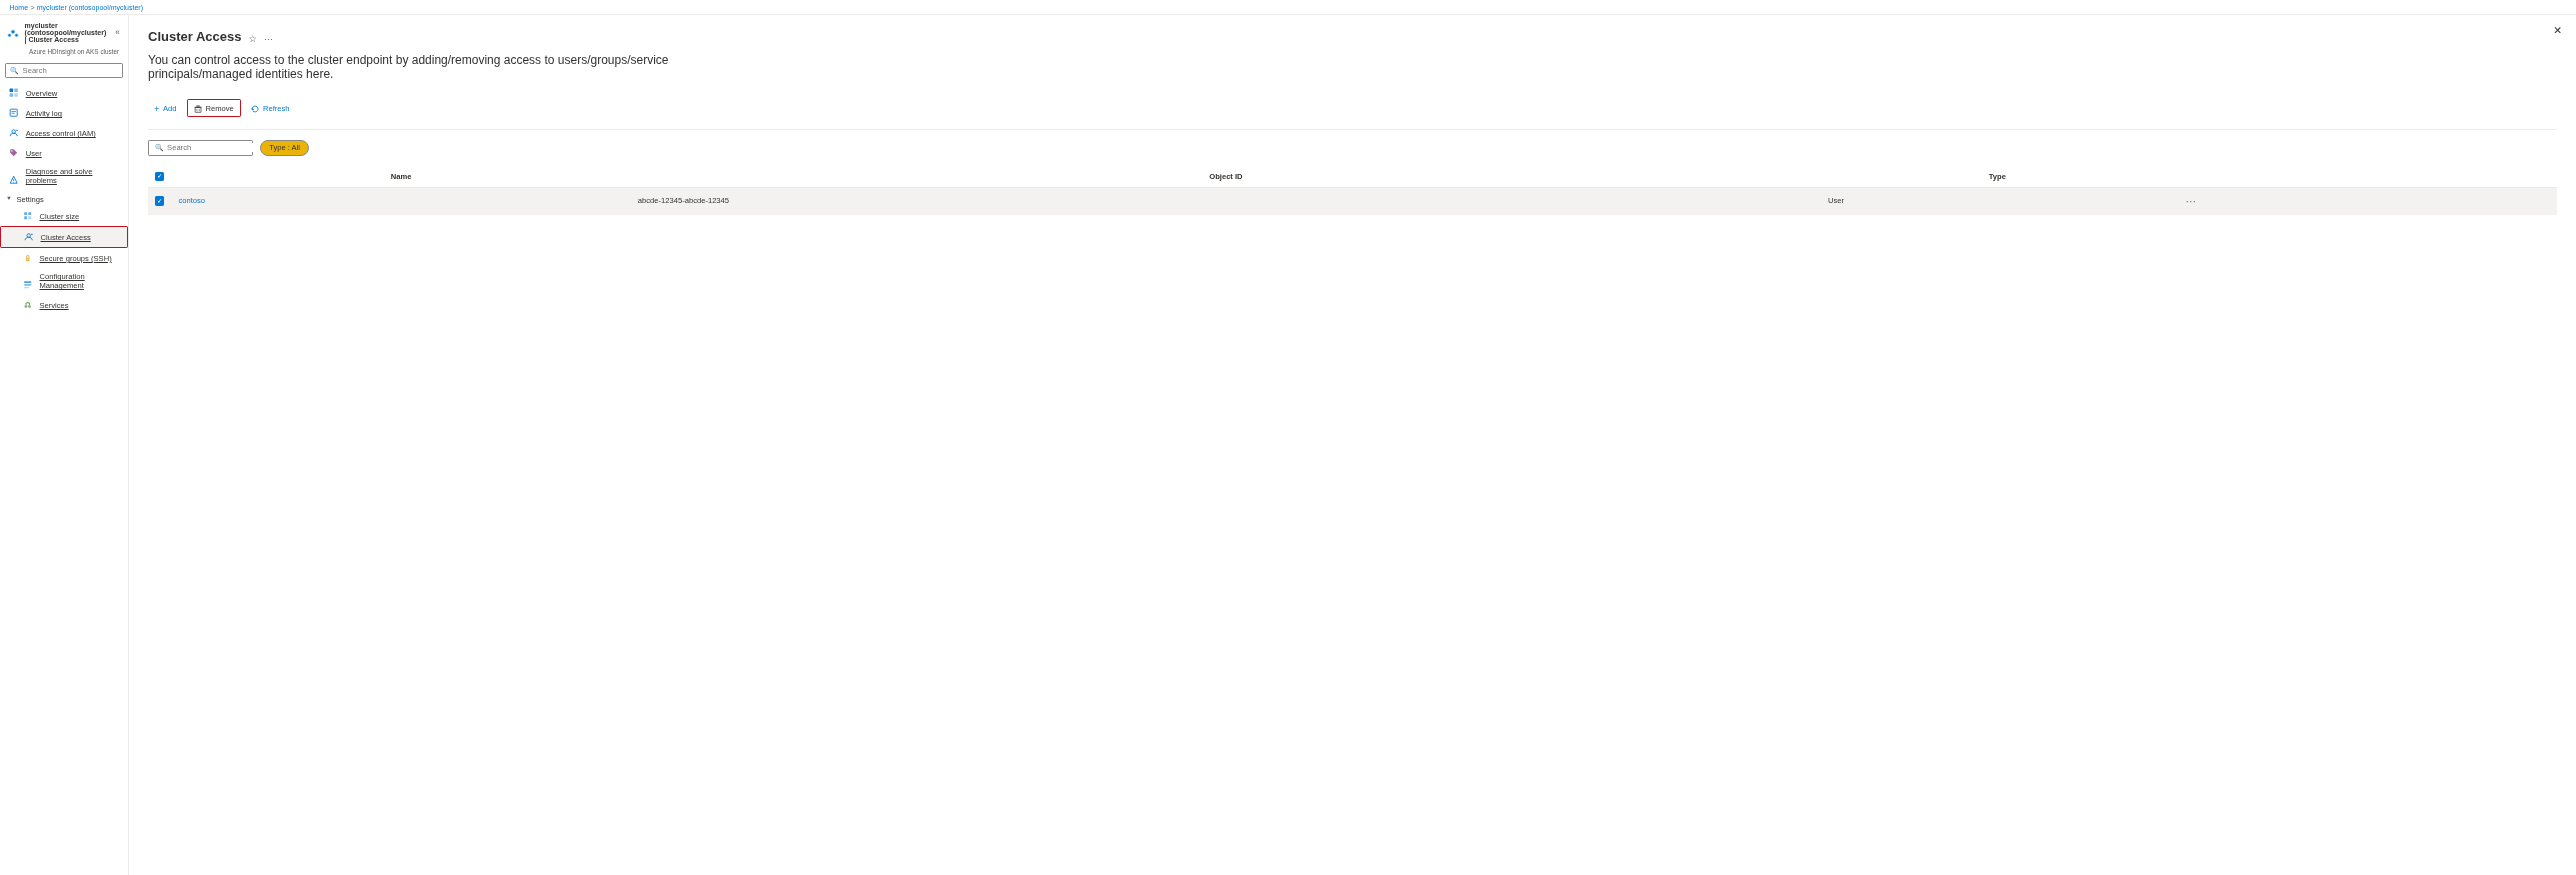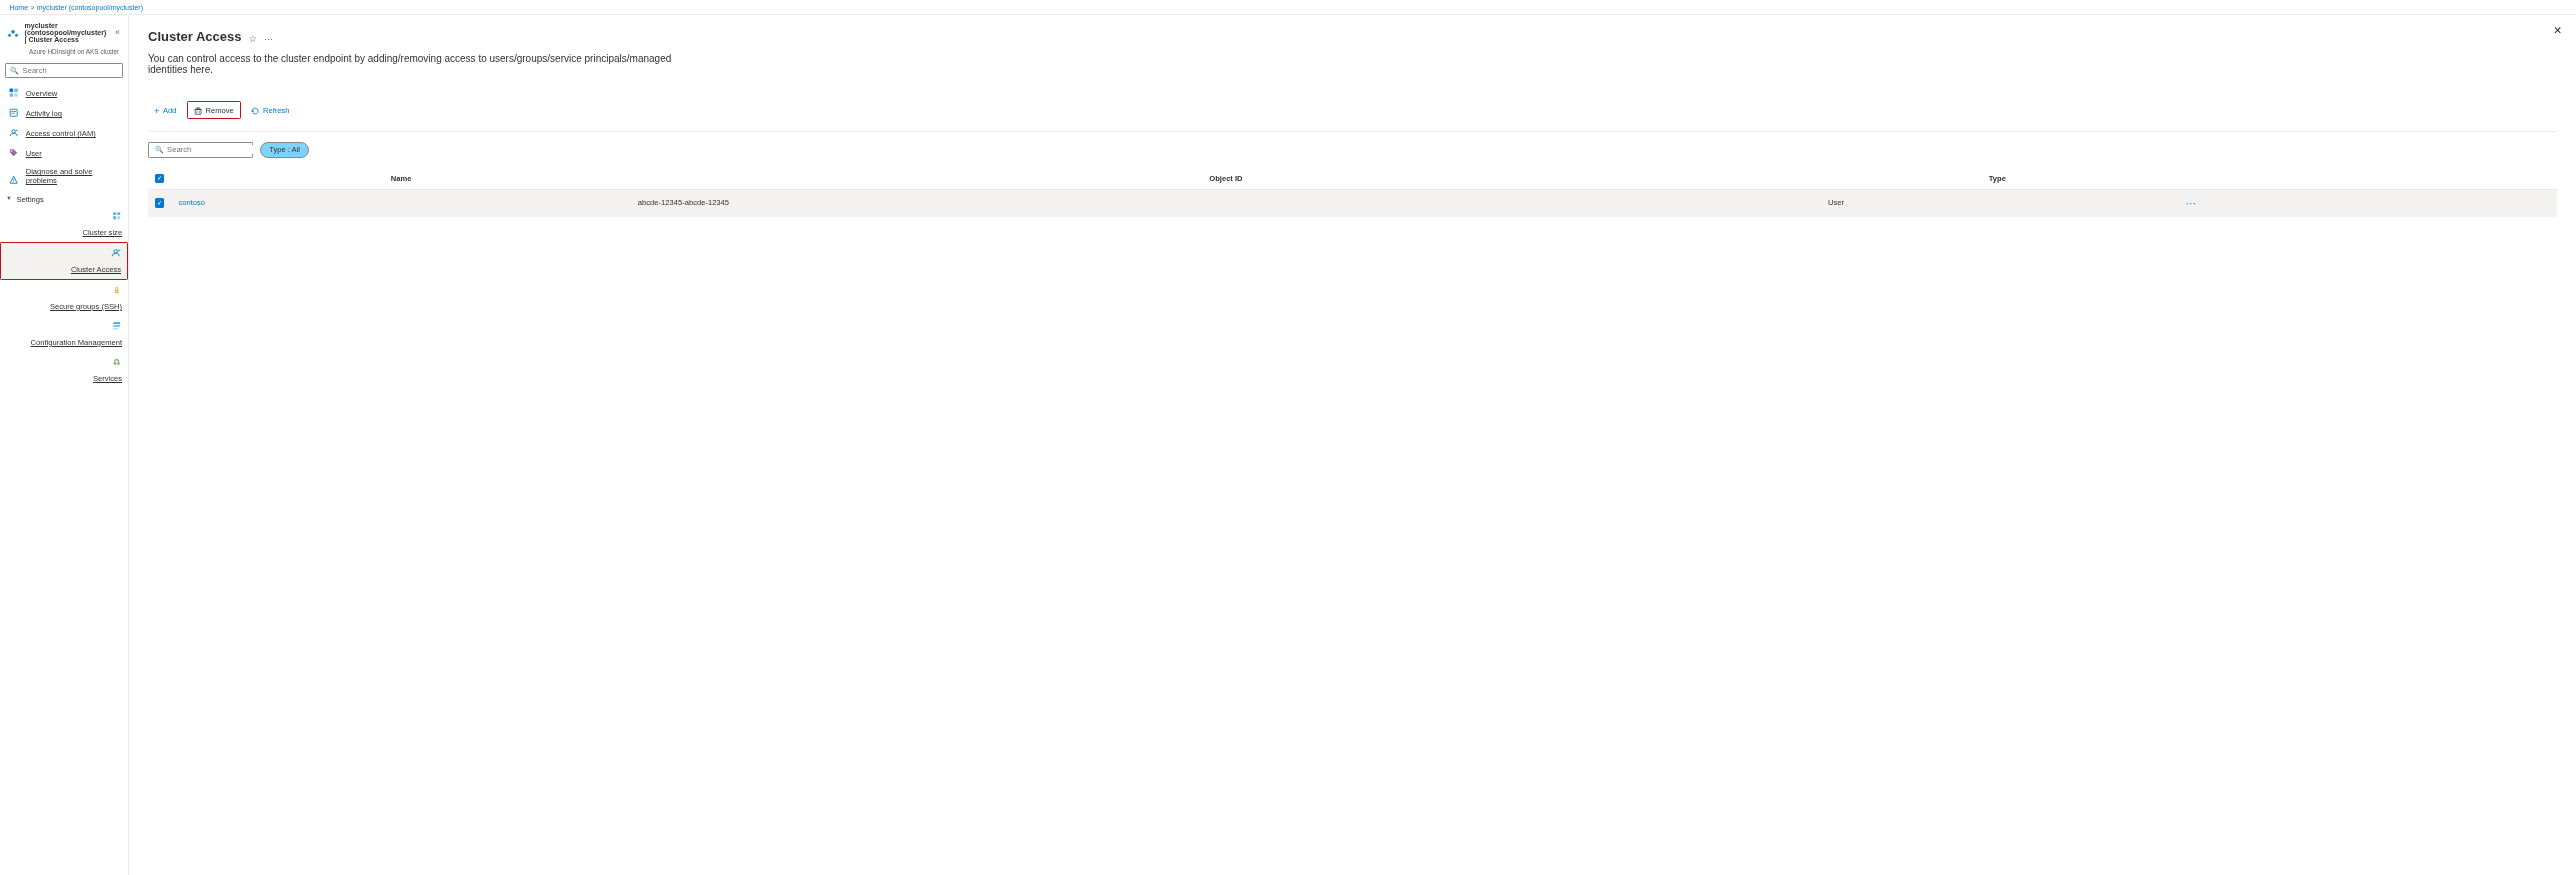--- a/index.html
+++ b/index.html
@@ -18,41 +18,41 @@
     .sidebar-search { margin: 2.3px 4.7px 4.7px 4.7px; display: flex; align-items: center; border: 0.6px solid #8a8886; border-radius: 1.2px; padding: 2.3px 4.7px; gap: 3.5px; background: #fff; }
     .sidebar-search input { border: none; outline: none; font-size: 7.6px; flex: 1; color: #323130; }
     .sidebar-search-icon { color: #605e5c; font-size: 7px; }
     .collapse-btn { margin-left: auto; background: none; border: none; cursor: pointer; color: #605e5c; font-size: 8.2px; padding: 1.2px 2.3px; }
     .sidebar-nav { display: flex; flex-direction: column; }
     .nav-item { display: flex; align-items: flex-end; gap: 7px; padding: 4.7px 5.9px 4.7px 8.2px; cursor: pointer; color: #323130; font-size: 7.6px; position: relative; text-decoration: underline; }
     .nav-item.active { background: #f3f2f1; border: 0.9px solid #c50f1f; border-radius: 1.2px; }
     .nav-item .nav-icon { width: 10.5px; height: 10.5px; display: flex; align-items: center; justify-content: center; flex-shrink: 0; }
     .nav-section-header { display: flex; align-items: flex-start; gap: 4.7px; padding: 4.7px 5.9px 2.3px 5.9px; font-size: 7.6px; color: #323130; cursor: pointer; }
     .nav-section-header .chevron { font-size: 5.9px; color: #605e5c; }
-    .nav-sub-item { padding-left: 22px; flex-direction: column; }
+    .nav-sub-item { padding-left: 22px; }
 
     
     .main-content { flex: 1; overflow-y: auto; padding: 14px 19px; position: relative; }
     .close-btn { position: absolute; top: 9.4px; right: 14px; background: none; border: none; cursor: pointer; font-size: 10.5px; color: #323130; }
 
     
     .page-title { font-size: 13px; font-weight: 600; color: #323130; margin-bottom: 4.7px; }
-    .page-description { font-size: 10px; color: #323130; margin-bottom: 26px; max-width: 527px; }
+    .page-description { font-size: 12px; color: #323130; margin-bottom: 18px; max-width: 527px; }
 
     
     .toolbar { display: flex; align-items: center; gap: 4.7px; margin-bottom: 11.7px; }
     .toolbar-btn { display: flex; align-items: center; gap: 3.5px; background: none; border: none; cursor: pointer; font-size: 7.6px; color: #0078d4; padding: 3.5px 5.9px; border-radius: 1.2px; }
     .toolbar-btn.outlined { border: 1.2px solid #c50f1f; color: #323130; }
 
     
     .filter-row { display: flex; align-items: center; gap: 7px; margin-bottom: 9.4px; }
     .search-input-box { display: flex; align-items: center; border: 0.6px solid #8a8886; border-radius: 1.2px; padding: 2.9px 5.9px; gap: 3.5px; width: 105px; background: #fff; }
     .search-input-box input { border: none; outline: none; font-size: 7.6px; flex: 1; }
     .search-input-box .s-icon { color: #605e5c; font-size: 7px; }
-    .type-filter { border: 0.6px solid #8a8886; border-radius: 11.7px; padding: 2.3px 8.2px; font-size: 7.6px; color: #323130; background: #7dd3fc; cursor: pointer; display: flex; align-items: center; gap: 2.3px; text-align: center; }
+    .type-filter { border: 0.6px solid #8a8886; border-radius: 11.7px; padding: 2.3px 8.2px; font-size: 7.6px; color: #323130; background: #eab308; cursor: pointer; display: flex; align-items: center; gap: 2.3px; text-align: center; }
 
     
     .data-table { width: 100%; border-collapse: collapse; }
     .data-table thead tr { border-bottom: 0.6px solid #edebe9; }
     .data-table th { text-align: center; padding: 5.9px 7px; font-size: 7.6px; font-weight: 600; color: #323130; }
     .data-table td { padding: 5.9px 7px; font-size: 7.6px; color: #323130; border-bottom: 0.6px solid #f3f2f1; }
     .data-table tr.selected td { background: #f3f2f1; margin-top: 47px; }
     .checkbox-cell { width: 19px; }
     .checkbox { width: 9.4px; height: 9.4px; background: #0078d4; border: 0.6px solid #0078d4; border-radius: 1.2px; display: flex; align-items: center; justify-content: center; cursor: pointer; }
     .checkbox-check { color: #fff; font-size: 5.9px; font-weight: 700; }

